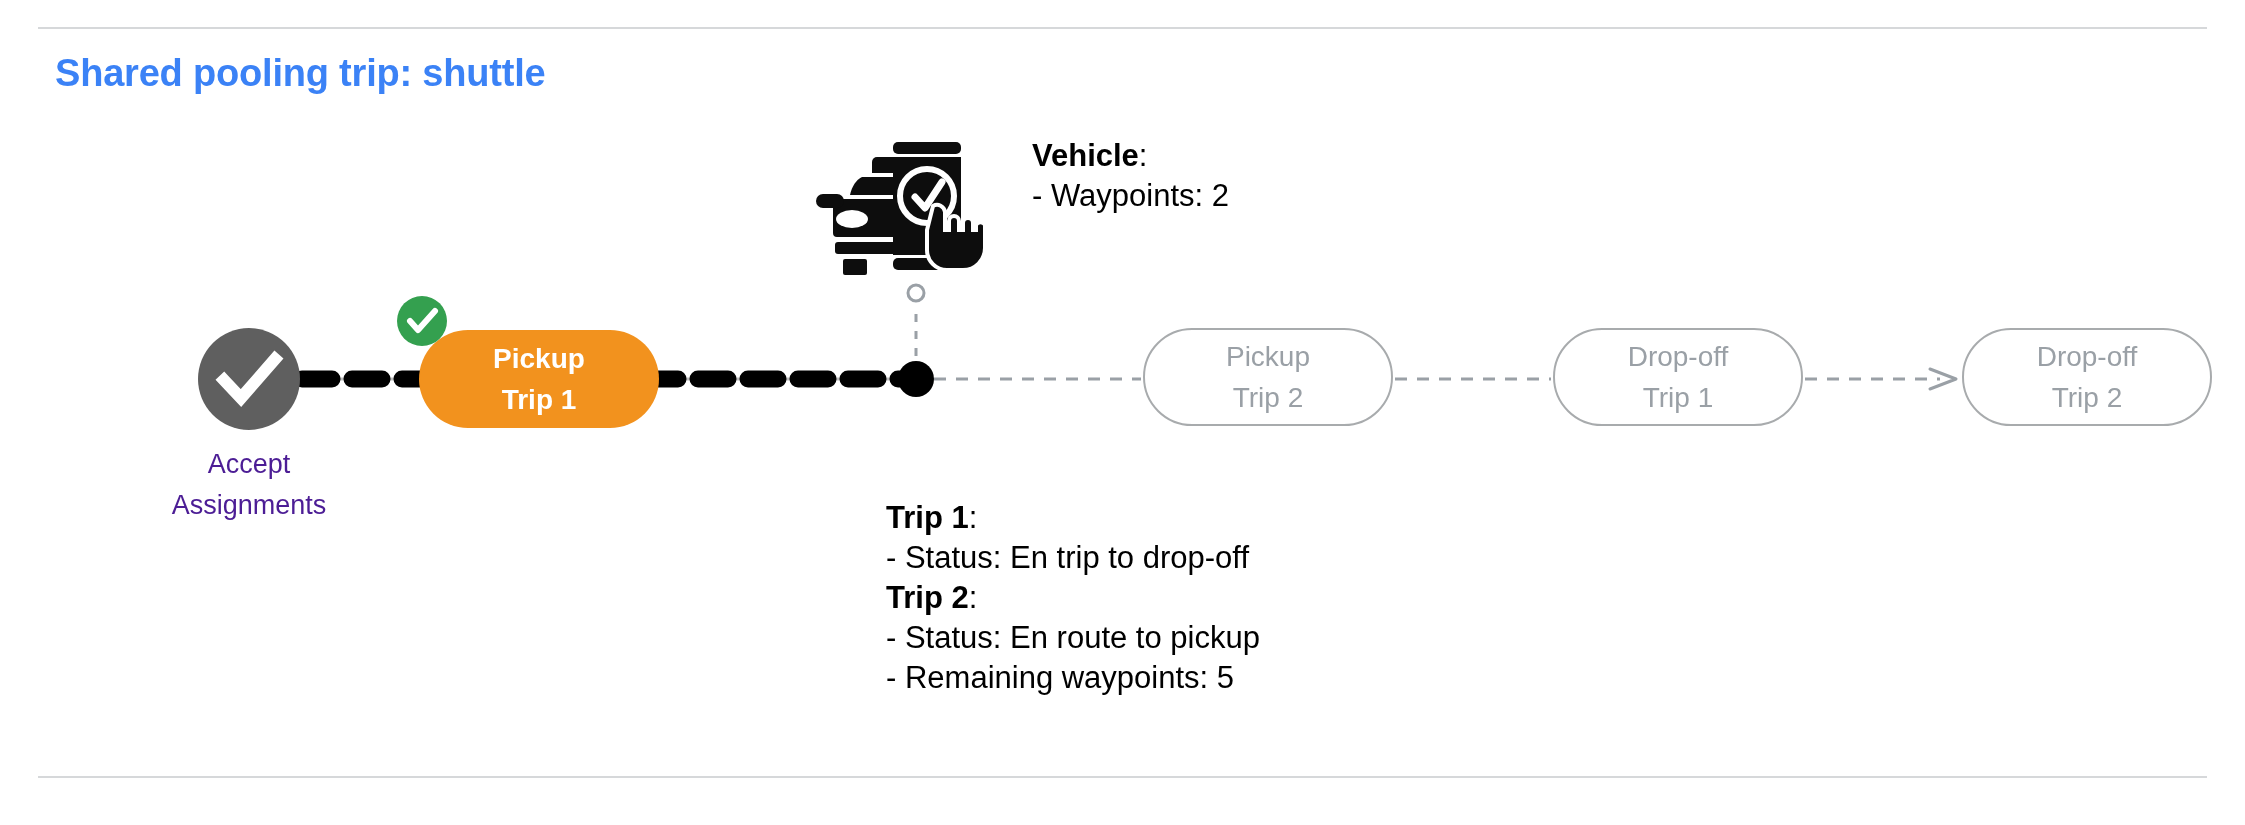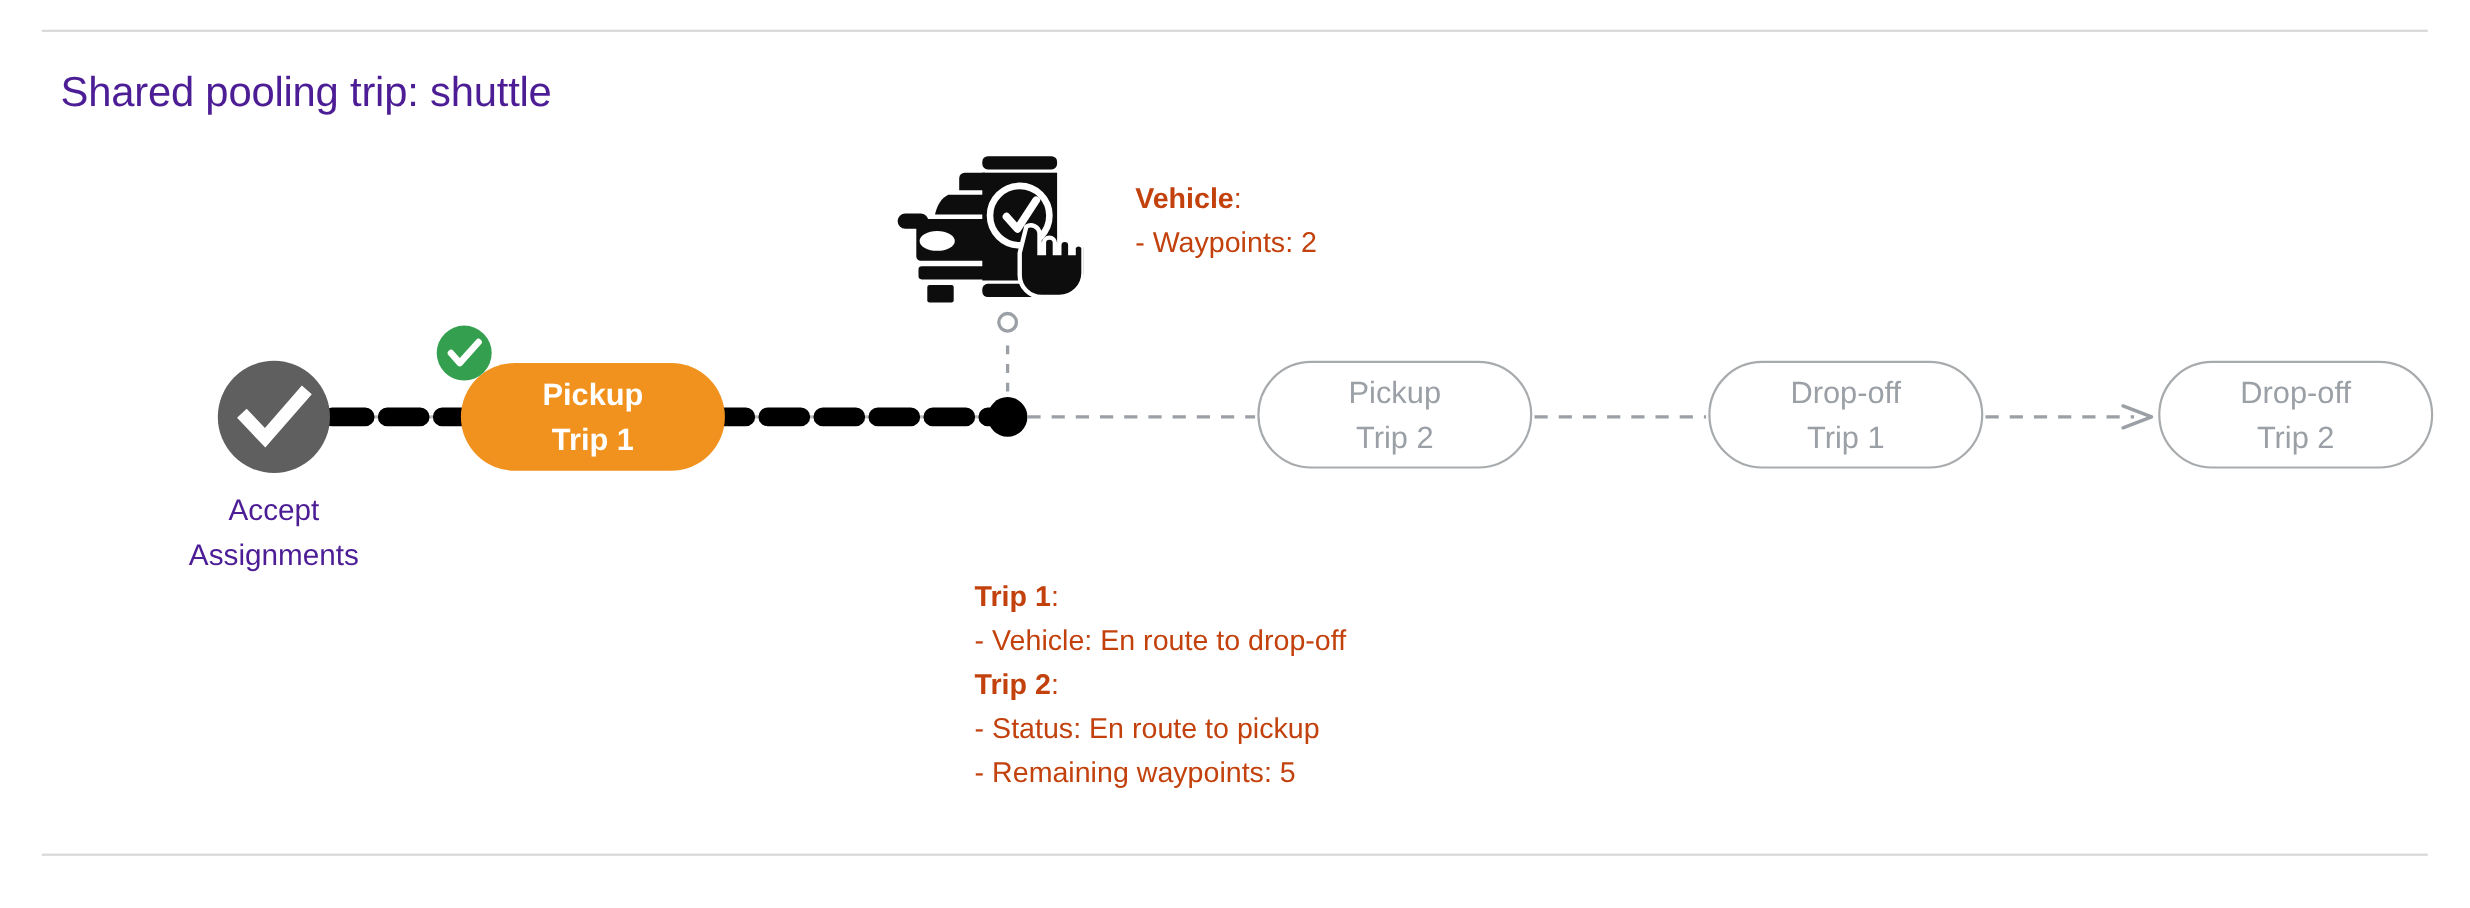--- a/index.html
+++ b/index.html
@@ -24,24 +24,24 @@
     width: 2169px;
     height: 2px;
     background: #d6d8da;
   }
   .rule.top { top: 27px; }
   .rule.bottom { top: 776px; }
 
   .page-title {
     position: absolute;
     left: 55px;
-    top: 63px;
+    top: 52px;
     font-size: 38px;
-    font-weight: normal;
-    color: #4c1d95;
+    font-weight: bold;
+    color: #3b82f6;
     letter-spacing: -0.2px;
     white-space: nowrap;
   }
 
   
   #flow-svg {
     position: absolute;
     left: 0;
     top: 0;
     width: 2245px;
@@ -118,25 +118,24 @@
     font-size: 28px;
     line-height: 41px;
   }
   .pill-next.n1 { left: 1143px; }
   .pill-next.n2 { left: 1553px; }
   .pill-next.n3 { left: 1962px; }
 
   
   .callout {
     position: absolute;
-    color: #c2410c;
-    font-size: 26px;
+    color: #000000;
+    font-size: 31px;
     line-height: 40px;
     white-space: nowrap;
-    margin-top: 24px;
   }
   .callout .hd { font-weight: bold; }
   .callout.vehicle { left: 1032px; top: 136px; }
   .callout.trips   { left: 886px;  top: 498px; }
 
   
   .vehicle-icon {
     position: absolute;
     left: 815px;
     top: 120px;
@@ -243,21 +242,21 @@
     <div>
       <span class="hd">Vehicle</span><span>:</span>
     </div>
     <div>- Waypoints: 2</div>
   </div>
 
   <div class="callout trips">
     <div>
       <span class="hd">Trip 1</span><span>:</span>
     </div>
-    <div>- Vehicle:  En route to drop-off</div>
+    <div>- Status:  En trip to drop-off</div>
     <div>
       <span class="hd">Trip 2</span><span>:</span>
     </div>
     <div>- Status:  En route to pickup</div>
     <div>- Remaining waypoints: 5</div>
   </div>
 
 </div>
 
 </body></html>

